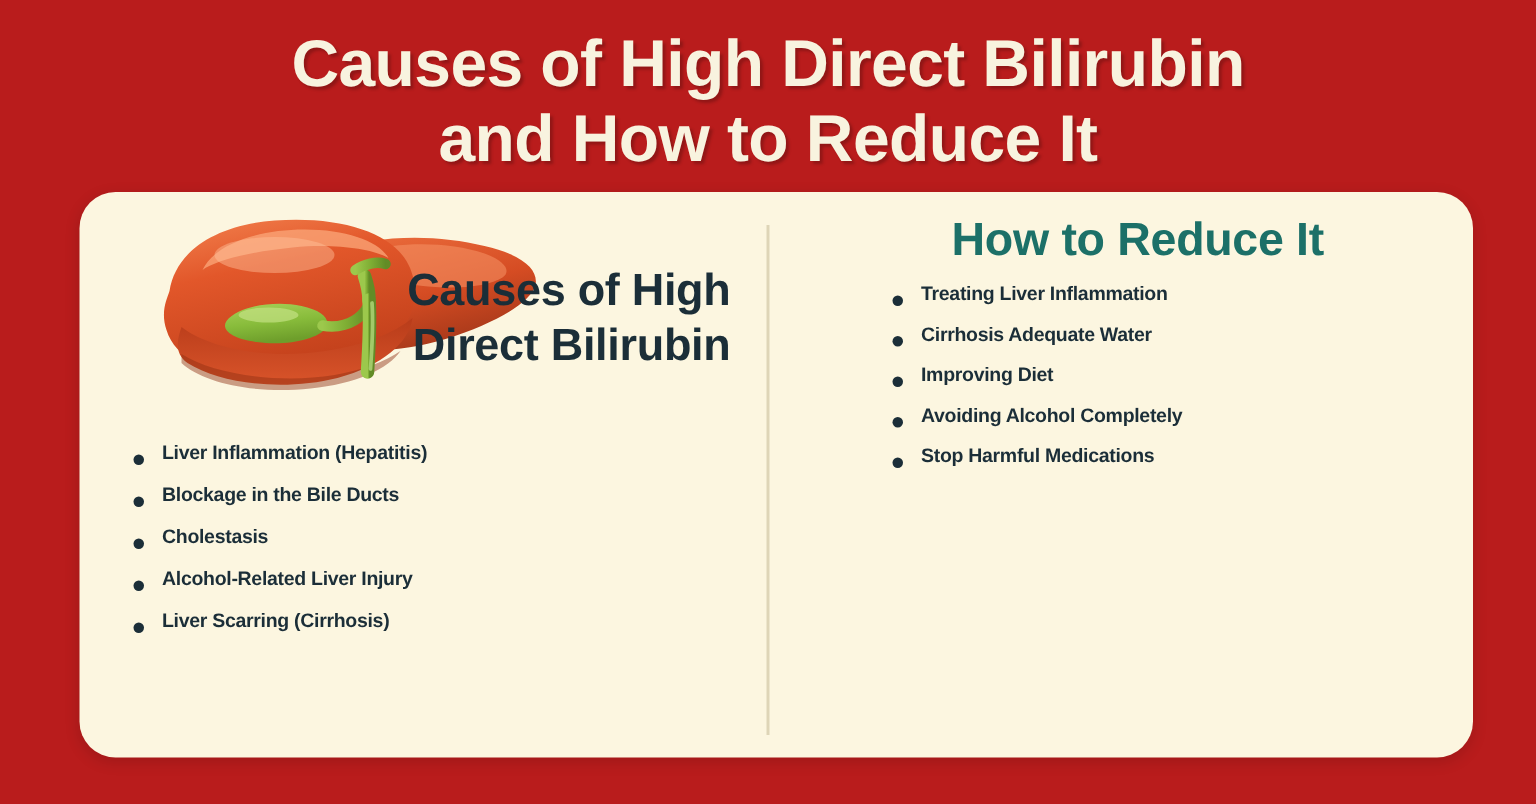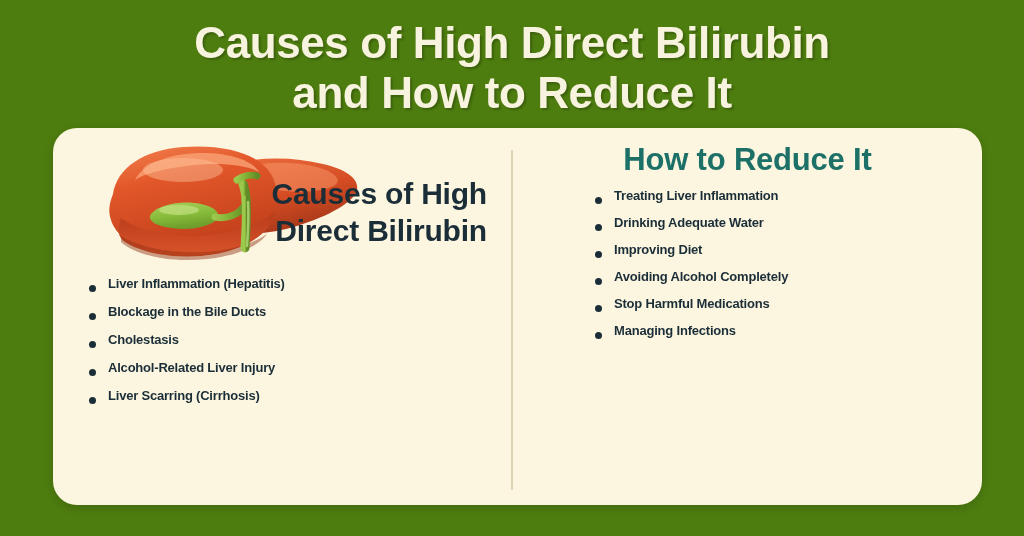--- a/index.html
+++ b/index.html
@@ -4,21 +4,21 @@
 <style>
   html, body {
     margin: 0;
     padding: 0;
     background: #ffffff;
   }
   #infographic {
     position: relative;
     width: 1024px;
     height: 536px;
-    background: #4d7c0f;
+    background: #b91c1c;
     overflow: hidden;
     font-family: "Liberation Sans", sans-serif;
   }
 
   
   .title-block {
     position: absolute;
     left: 0;
     top: 18px;
     width: 1024px;
@@ -91,30 +91,31 @@
   .heading-right {
     position: absolute;
     left: 0;
     top: 14px;
     width: 469px;
     text-align: center;
     color: #1c7068;
     font-size: 31px;
     font-weight: bold;
     letter-spacing: -0.2px;
+    padding-left: 11px;
   }
 
   
   ul.bullets {
     list-style: none;
     margin: 0;
     padding: 0;
     position: absolute;
   }
-  ul.bullets.left-list  { left: 35px; top: 148px; width: 420px; }
+  ul.bullets.left-list  { left: 35px; top: 166px; width: 420px; }
   ul.bullets.right-list { left: 81px; top: 60px;  width: 390px; }
 
   ul.bullets li {
     position: relative;
     padding-left: 20px;
     color: #1b2e38;
     font-size: 13px;
     font-weight: bold;
     letter-spacing: -0.2px;
     margin-bottom: 13px;
@@ -224,22 +225,21 @@
         <li>Liver Scarring (Cirrhosis)</li>
       </ul>
     </div>
 
     <div class="col col-right">
 
       <div class="heading-right">How to Reduce It</div>
 
       <ul class="bullets right-list">
         <li>Treating Liver Inflammation</li>
-        <li>Drinking Adequate Water</li>
+        <li>Cirrhosis Adequate Water</li>
         <li>Improving Diet</li>
         <li>Avoiding Alcohol Completely</li>
         <li>Stop Harmful Medications</li>
-        <li>Managing Infections</li>
       </ul>
     </div>
 
   </div>
 </div>
 
 </body></html>

